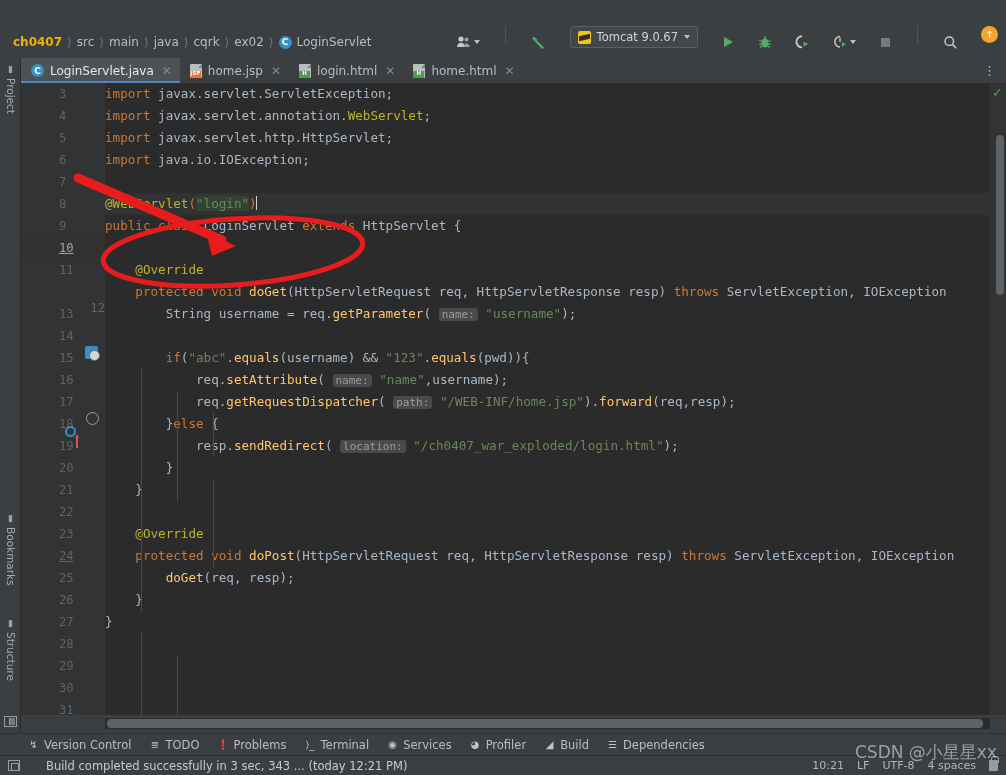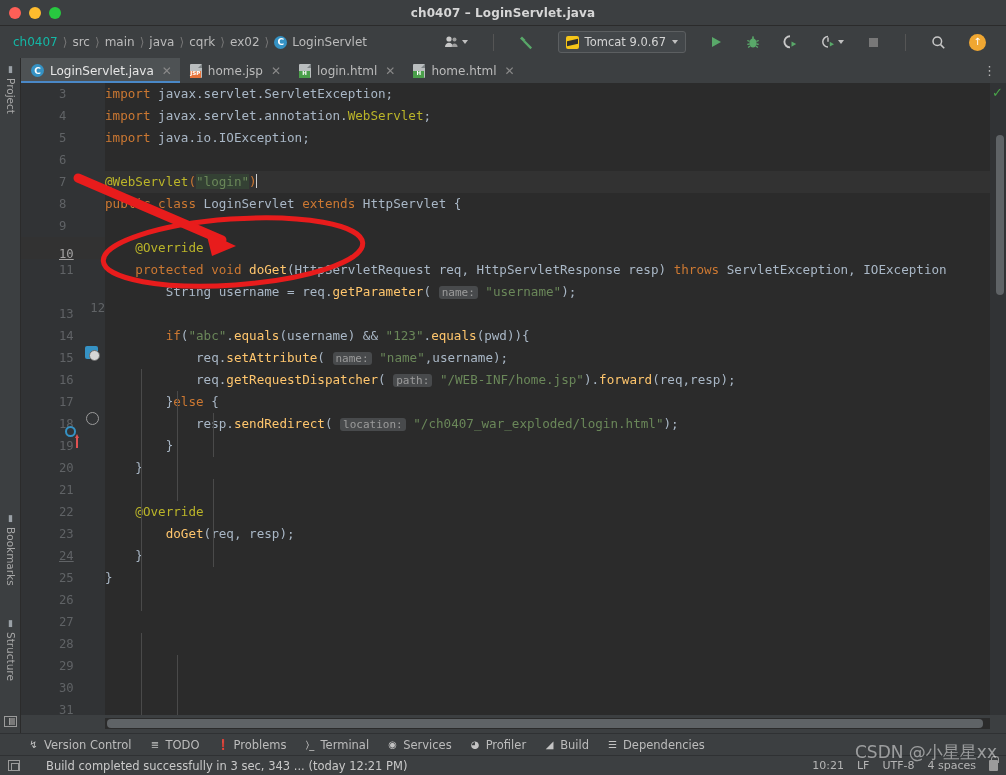--- a/index.html
+++ b/index.html
@@ -27,31 +27,31 @@
   }
 
   
   .navbar {
     position: absolute; left: 0; top: 26px; width: 1006px; height: 32px;
     background: #3c3f41;
     display: flex; align-items: center;
   }
   .breadcrumb { display: flex; align-items: center; padding-left: 10px; gap: 2px; }
   .crumb { font-size: 12px; color: #bbbbbb; padding: 0 3px; }
-  .crumb.first { font-weight: normal; color: #14b8a6; }
+  .crumb.first { font-weight: bold; color: #eab308; }
   .crumb-sep { color: #777; font-size: 12px; }
   .crumb-cls { display: flex; align-items: center; gap: 5px; }
   .cls-icon {
     width: 13px; height: 13px; border-radius: 50%;
     background: #3592c4; color: #fff; font-size: 9px; font-weight: bold;
     display: flex; align-items: center; justify-content: center;
   }
   .toolbar-right {
-    margin-left: auto; display: flex; align-items: center; gap: 23px;
-    padding-right: 20px; height: 100%;
+    margin-left: auto; display: flex; gap: 23px;
+    padding-right: 8px; height: 100%;
   }
   .tb-item { display: flex; align-items: center; gap: 2px; cursor: default; }
   .tb-sep { width: 1px; height: 17px; background: #555; margin: 0 2px; }
   .caret { width: 0; height: 0; border-left: 3.5px solid transparent;
            border-right: 3.5px solid transparent; border-top: 4px solid #c0c0c0; }
   .runcfg {
     display: flex; align-items: center; gap: 6px; height: 22px;
     border: 1px solid #5c5f61; border-radius: 3px; padding: 0 7px;
     background: #43474a;
   }
@@ -312,28 +312,20 @@
     font-size: 17px; color: rgba(235,235,235,.55);
     font-family: "DejaVu Sans", "Liberation Sans", sans-serif;
     white-space: nowrap; pointer-events: none;
   }
 </style>
 </head>
 <body>
 
 <div id="app">
 
-  <div class="titlebar">
-    <div class="traffic">
-      <span class="dot red"></span>
-      <span class="dot yellow"></span>
-      <span class="dot green"></span>
-    </div>
-    <div class="title-text">ch0407 – LoginServlet.java</div>
-  </div>
 
   <div class="navbar">
     <div class="breadcrumb">
       <span class="crumb first">ch0407</span>
       <span class="crumb-sep">⟩</span>
       <span class="crumb">src</span>
       <span class="crumb-sep">⟩</span>
       <span class="crumb">main</span>
       <span class="crumb-sep">⟩</span>
       <span class="crumb">java</span>
@@ -472,21 +464,21 @@
     <div class="vline" id="vline" style="top: 0px; height: 638px;"></div>
 
     <div id="linenumbers">
         <div class="ln" style="top: 0px;">3</div>
         <div class="ln" style="top: 22px;">4</div>
         <div class="ln" style="top: 44px;">5</div>
         <div class="ln" style="top: 66px;">6</div>
         <div class="ln" style="top: 88px;">7</div>
         <div class="ln" style="top: 110px;">8</div>
         <div class="ln" style="top: 132px;">9</div>
-        <div class="ln cur" style="top: 160px; text-decoration: underline;">10</div>
+        <div class="ln cur" style="top: 154px; text-decoration: underline;">10</div>
         <div class="ln" style="top: 176px;">11</div>
         <div class="ln" style="top: 214px; text-align: right;">12</div>
         <div class="ln" style="top: 220px;">13</div>
         <div class="ln" style="top: 242px;">14</div>
         <div class="ln" style="top: 264px;">15</div>
         <div class="ln" style="top: 286px;">16</div>
         <div class="ln" style="top: 308px;">17</div>
         <div class="ln" style="top: 330px;">18</div>
         <div class="ln" style="top: 352px;">19</div>
         <div class="ln" style="top: 374px;">20</div>
@@ -534,38 +526,40 @@
         <div class="g-ico g-servlet" style="left: 64px; top: 263px;"></div>
         <div class="g-ico g-runmark" style="left: 44px; top: 330px;"></div>
         <div class="g-ico g-redbar" style="left: 55px; top: 330px;"></div>
         <div class="g-ico g-override" style="left: 65px; top: 329px;"></div>
       </div>
 
     <div class="code-area">
       <div id="codelines">
           <div class="line"><span class="kw">import</span> javax.servlet.ServletException<span class="pun">;</span></div>
           <div class="line"><span class="kw">import</span> javax.servlet.annotation.<span class="ann">WebServlet</span><span class="pun">;</span></div>
+          <div class="line"><span class="kw">import</span> javax.servlet.http.HttpServlet<span class="pun">;</span></div>
           <div class="line"><span class="kw">import</span> java.io.IOException<span class="pun">;</span></div>
           <div class="line">&nbsp;</div>
           <div class="line hl"><span class="ann">@WebServlet</span><span class="kw">(</span><span class="sel"><span class="str">"login"</span></span><span class="kw">)</span><span class="caret-bar"></span></div>
           <div class="line"><span class="kw">public class</span> <span class="cls">LoginServlet</span> <span class="kw">extends</span> HttpServlet <span class="pun">{</span></div>
           <div class="line">&nbsp;</div>
           <div class="line">    <span class="ann">@Override</span></div>
           <div class="line">    <span class="kw">protected void</span> <span class="mth">doGet</span>(HttpServletRequest req, HttpServletResponse resp) <span class="kw">throws</span> ServletException, IOException</div>
           <div class="line">        String username = req.<span class="mth">getParameter</span>( <span class="hint">name:</span> <span class="str">"username"</span>)<span class="pun">;</span></div>
           <div class="line">&nbsp;</div>
           <div class="line">        <span class="kw">if</span>(<span class="str">"abc"</span>.<span class="mth">equals</span>(username) &amp;&amp; <span class="str">"123"</span>.<span class="mth">equals</span>(pwd)){</div>
           <div class="line">            req.<span class="mth">setAttribute</span>( <span class="hint">name:</span> <span class="str">"name"</span>,username)<span class="pun">;</span></div>
           <div class="line">            req.<span class="mth">getRequestDispatcher</span>( <span class="hint">path:</span> <span class="str">"/WEB-INF/home.jsp"</span>).<span class="mth">forward</span>(req,resp)<span class="pun">;</span></div>
           <div class="line">        }<span class="kw">else</span> {</div>
           <div class="line">            resp.<span class="mth">sendRedirect</span>( <span class="hint">location:</span> <span class="str">"/ch0407_war_exploded/login.html"</span>)<span class="pun">;</span></div>
           <div class="line">        }</div>
           <div class="line">    }</div>
           <div class="line">&nbsp;</div>
           <div class="line">    <span class="ann">@Override</span></div>
+          <div class="line">    <span class="kw">protected void</span> <span class="mth">doPost</span>(HttpServletRequest req, HttpServletResponse resp) <span class="kw">throws</span> ServletException, IOException</div>
           <div class="line">        <span class="mth">doGet</span>(req, resp)<span class="pun">;</span></div>
           <div class="line">    }</div>
           <div class="line">}</div>
           <div class="line">&nbsp;</div>
         </div>
       <div class="indentline" style="left:36px; top:286px; height:242px;"></div>
       <div class="indentline" style="left:72px; top:308px; height:110px;"></div>
       <div class="indentline" style="left:108px; top:330px; height:44px;"></div>
       <div class="indentline" style="left:108px; top:396px; height:88px;"></div>
       <div class="indentline" style="left:36px; top:550px; height:110px;"></div>

